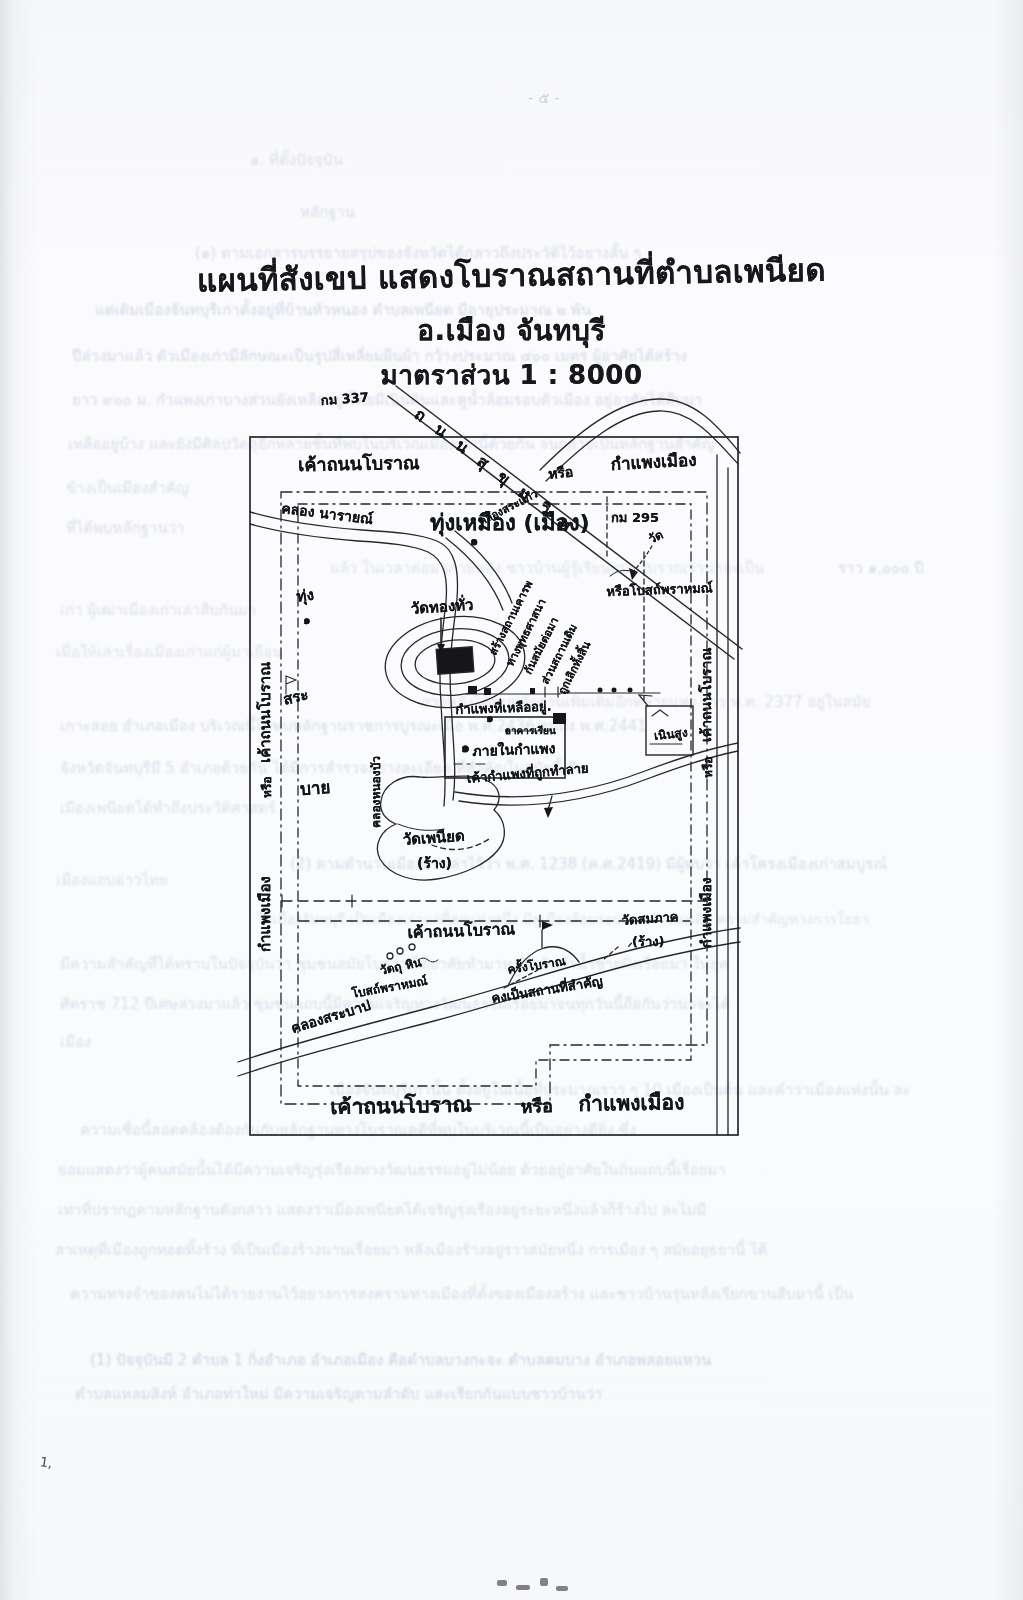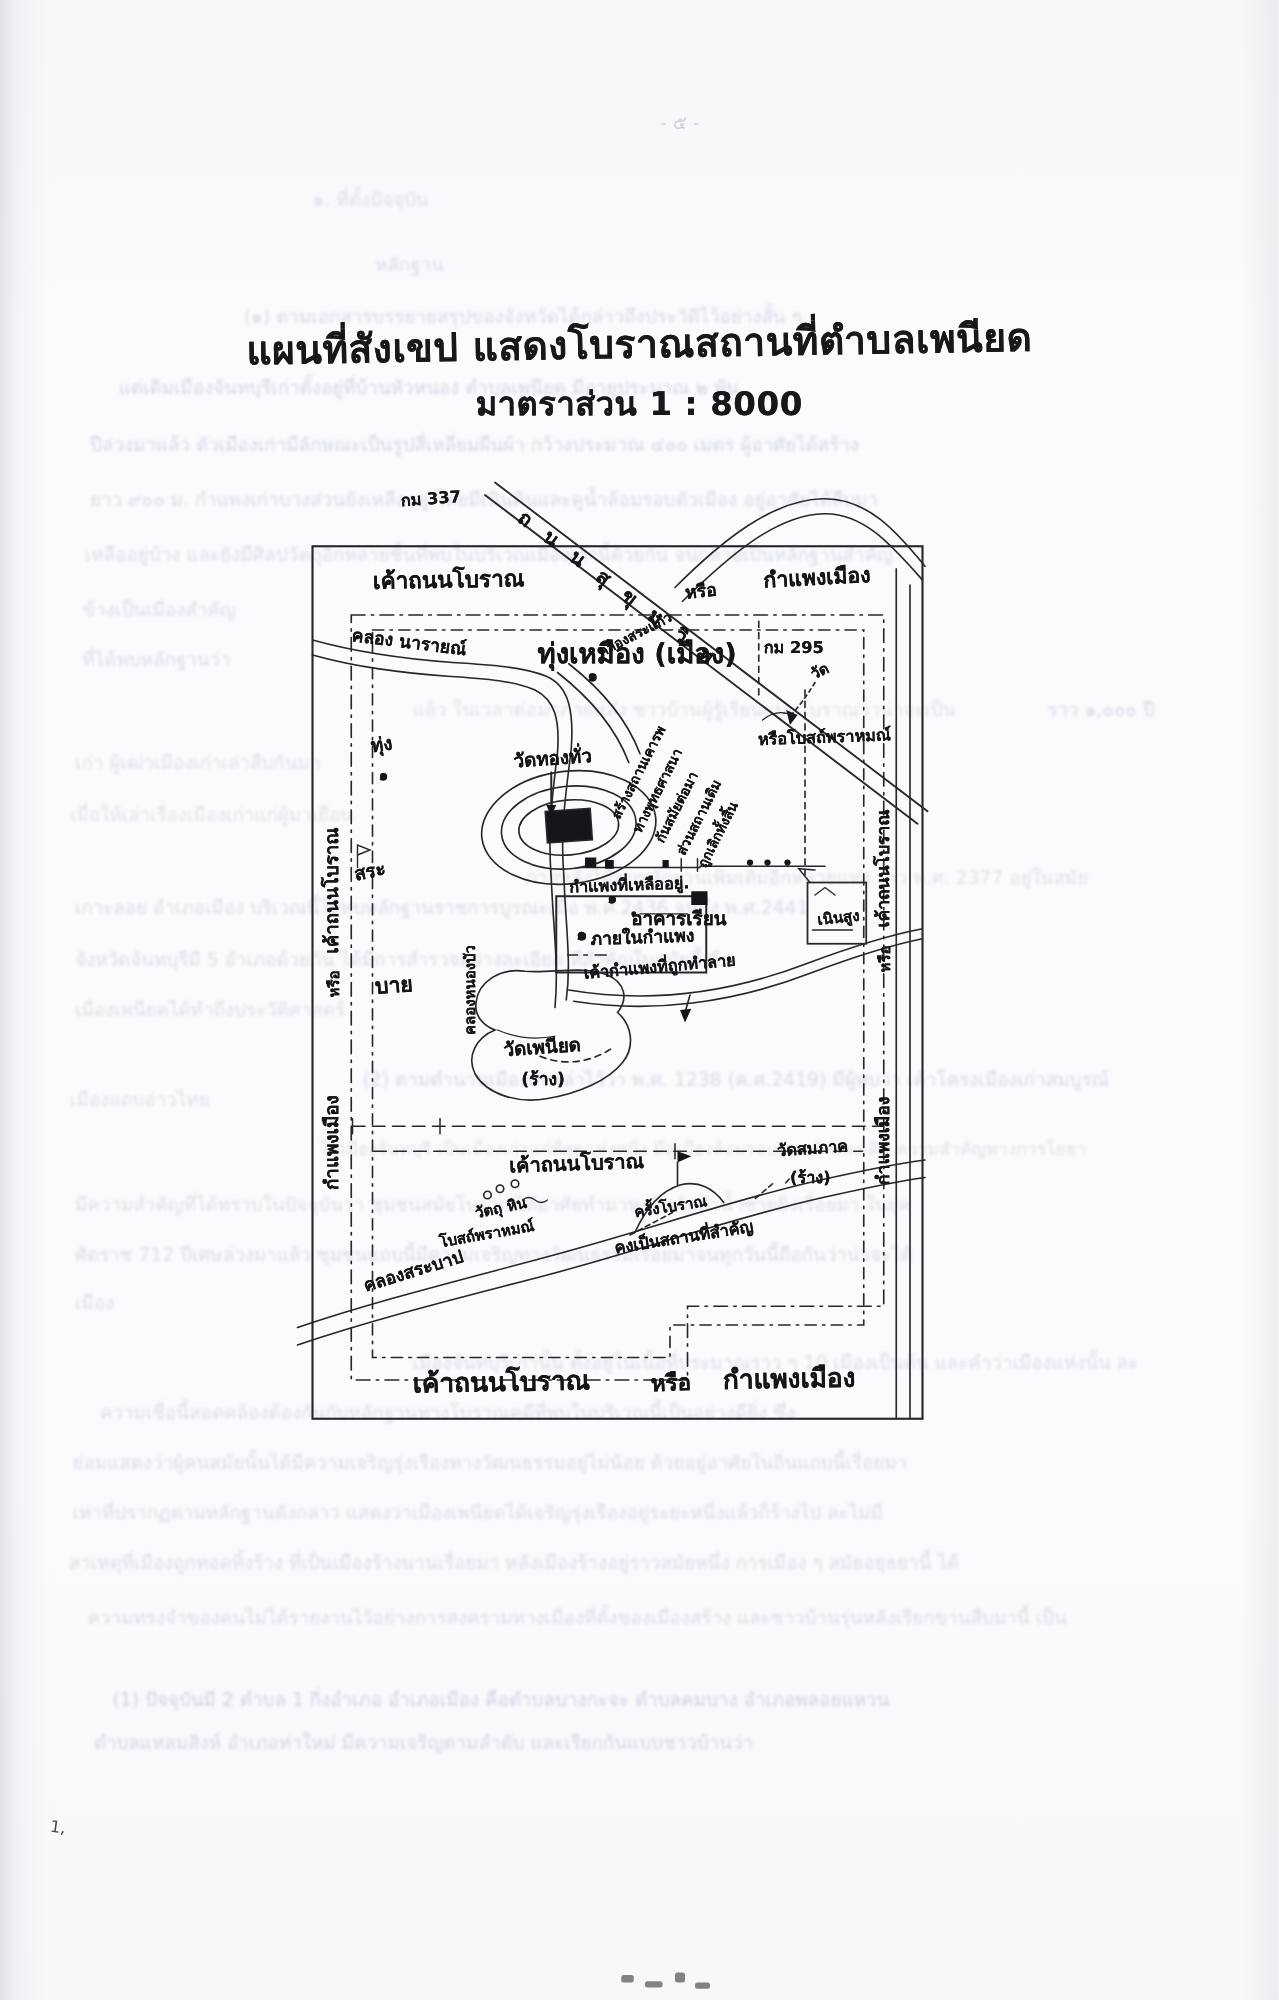--- a/index.html
+++ b/index.html
@@ -84,20 +84,21 @@
       <div class="ghost" style="left: 55px; top: 1238px; font-size: 15px; opacity: 0.3;">สาเหตุที่เมืองถูกทอดทิ้งร้าง ที่เป็นเมืองร้างนานเรื่อยมา หลังเมืองร้างอยู่ราวสมัยหนึ่ง การเมือง ๆ สมัยอยุธยานี้ ได้</div>
       <div class="ghost" style="left: 70px; top: 1282px; font-size: 15px; opacity: 0.3;">ความทรงจำของคนไม่ได้รายงานไว้อย่างการสงครามทางเมืองที่ตั้งของเมืองสร้าง และชาวบ้านรุ่นหลังเรียกขานสืบมานี้ เป็น</div>
       <div class="ghost" style="left: 90px; top: 1348px; font-size: 15px; opacity: 0.42;">(1) ปัจจุบันมี 2 ตำบล 1 กิ่งอำเภอ อำเภอเมือง คือตำบลบางกะจะ ตำบลคมบาง อำเภอพลอยแหวน</div>
       <div class="ghost" style="left: 75px; top: 1382px; font-size: 15px; opacity: 0.36;">ตำบลแหลมสิงห์ อำเภอท่าใหม่ มีความเจริญตามลำดับ และเรียกกันแบบชาวบ้านว่า</div>
     </div>
 
   <div id="page-number">- ๕ -</div>
 
   <div id="title-block">
     <div id="title-line1" class="title-line">แผนที่สังเขป แสดงโบราณสถานที่ตำบลเพนียด</div>
+    <div id="title-line2" class="title-line">อ.เมือง   จันทบุรี</div>
     <div id="title-line3" class="title-line">มาตราส่วน 1 : 8000</div>
   </div>
 
   <svg id="map-svg" width="1023" height="1600" viewBox="0 0 1023 1600">
     <g fill="none" stroke="#26262b" stroke-width="1.3" stroke-linecap="round">
 
       <rect x="250" y="437" width="488" height="698" stroke-width="1.7"></rect>
 
       <path d="M281,492 H707 V1045 H550 V1104 H281 Z" stroke-dasharray="11 5 2 5"></path>
       <path d="M298,504 H691 V1060 H536 V1086 H298 Z" stroke-dasharray="9 5 2 5"></path>
@@ -202,21 +203,21 @@
       <div class="mlabel" style="left: 299px; top: 775px; font-size: 17px; transform: rotate(-4deg);">บาย</div>
       <div class="mlabel" style="left: 410px; top: 597px; font-size: 15px; transform: rotate(-4deg);">วัดทองทั่ว</div>
       <div class="mlabel" style="left: 486px; top: 708px; font-size: 12px;">๑</div>
       <div class="mlabel" style="left: 484px; top: 650px; font-size: 11px; transform: rotate(-63deg);">สร้างสถานเคารพ</div>
       <div class="mlabel" style="left: 501px; top: 661px; font-size: 11px; transform: rotate(-63deg);">ทางพุทธศาสนา</div>
       <div class="mlabel" style="left: 519px; top: 669px; font-size: 11px; transform: rotate(-63deg);">กันสมัยต่อมา</div>
       <div class="mlabel" style="left: 536px; top: 679px; font-size: 11px; transform: rotate(-63deg);">ส่วนสถานเดิม</div>
       <div class="mlabel" style="left: 553px; top: 689px; font-size: 11px; transform: rotate(-63deg);">ถูกเลิกทั้งสิ้น</div>
       <div class="mlabel" style="left: 606px; top: 581px; font-size: 13px; transform: rotate(-2deg);">หรือโบสถ์พราหมณ์</div>
       <div class="mlabel" style="left: 455px; top: 699px; font-size: 13px; transform: rotate(-2deg);">กำแพงที่เหลืออยู่.</div>
-      <div class="mlabel" style="left: 505px; top: 723px; font-size: 15px;">อาคารเรียน</div>
+      <div class="mlabel" style="left: 505px; top: 723px; font-size: 10px;">อาคารเรียน</div>
       <div class="mlabel" style="left: 461px; top: 736px; font-size: 14px;">๑</div>
       <div class="mlabel" style="left: 472px; top: 740px; font-size: 14px; transform: rotate(-2deg);">ภายในกำแพง</div>
       <div class="mlabel" style="left: 466px; top: 768px; font-size: 13px; transform: rotate(-5deg);">เค้ากำแพงที่ถูกทำลาย</div>
       <div class="mlabel" style="left: 653px; top: 726px; font-size: 12px; transform: rotate(-6deg);">เนินสูง</div>
       <div class="mlabel" style="left: 402px; top: 828px; font-size: 15px; transform: rotate(-4deg);">วัดเพนียด</div>
       <div class="mlabel" style="left: 417px; top: 852px; font-size: 14px;">(ร้าง)</div>
       <div class="mlabel" style="left: 407px; top: 920px; font-size: 16px; transform: rotate(-2deg);">เค้าถนนโบราณ</div>
       <div class="mlabel" style="left: 621px; top: 910px; font-size: 13px; transform: rotate(-4deg);">วัดสมภาค</div>
       <div class="mlabel" style="left: 632px; top: 931px; font-size: 13px;">(ร้าง)</div>
       <div class="mlabel" style="left: 378px; top: 961px; font-size: 12px; transform: rotate(-12deg);">วัตถุ หิน</div>

